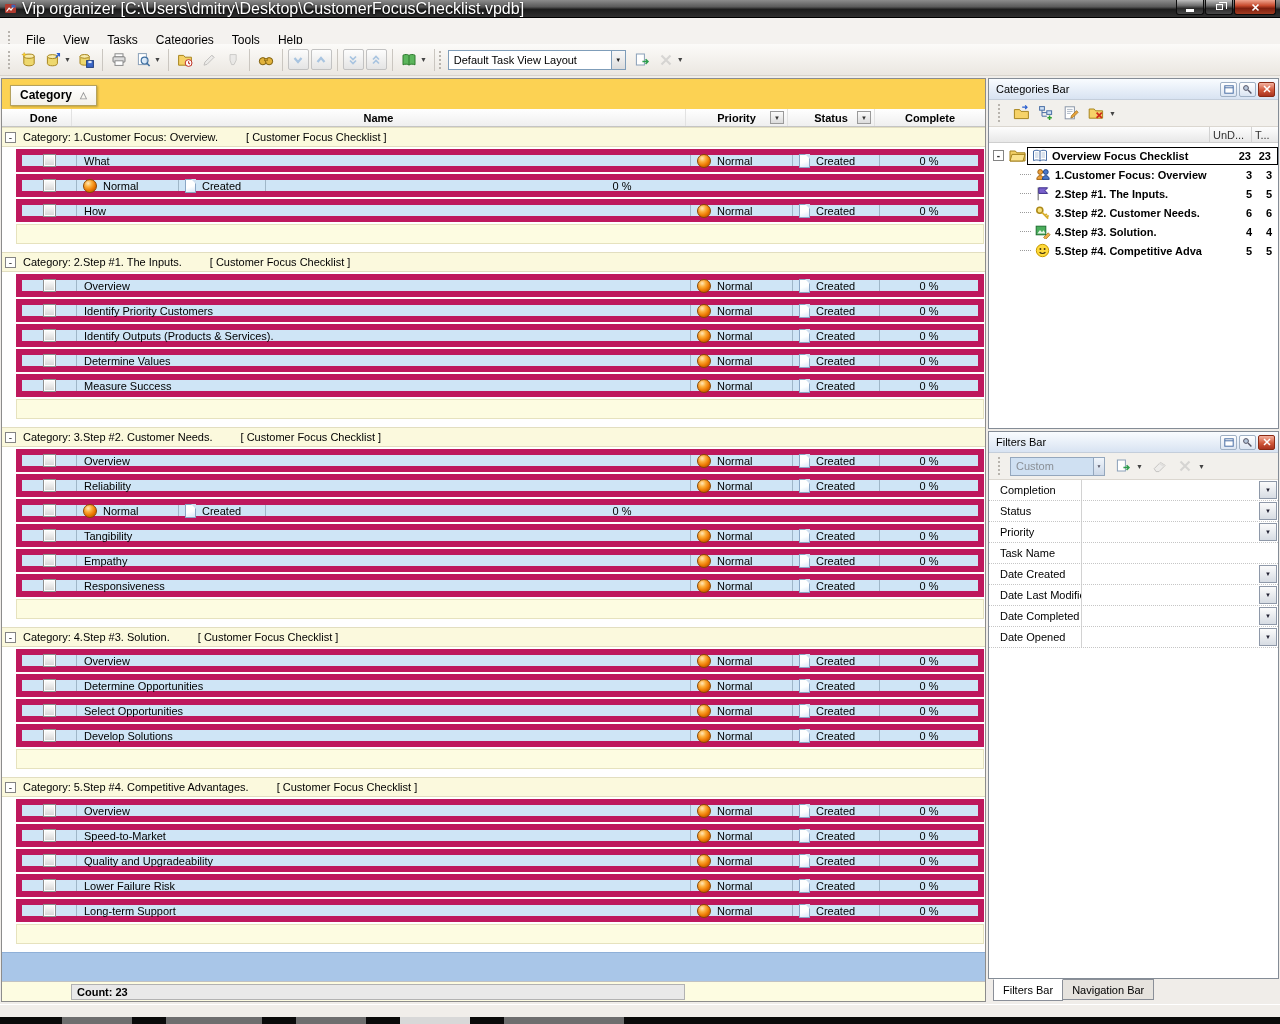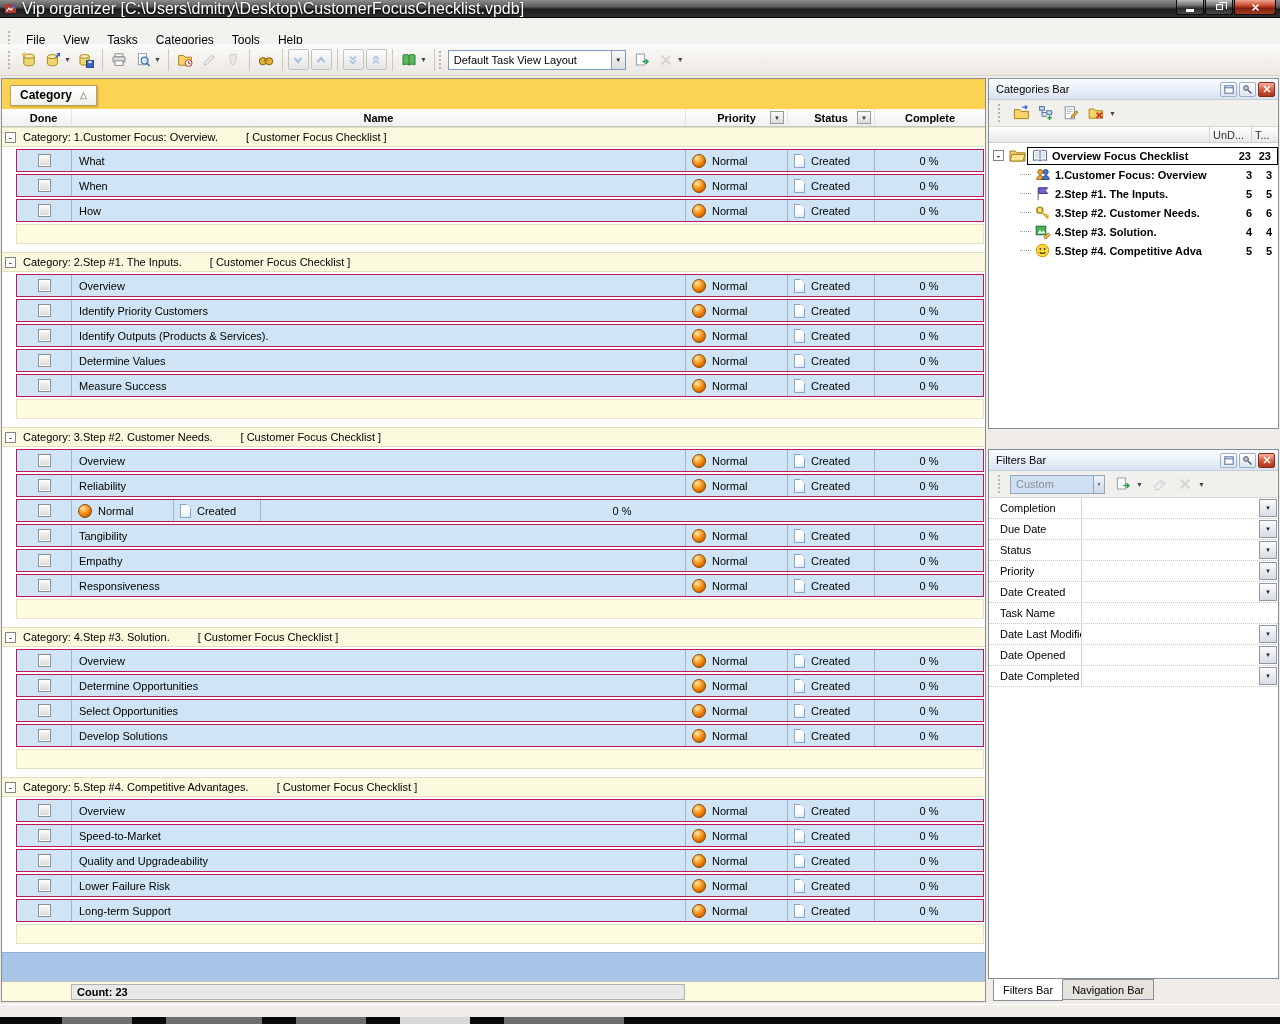--- a/index.html
+++ b/index.html
@@ -53,21 +53,21 @@
   .ch.done{width:56px}.ch.name{width:614px}.ch.pri{width:102px}.ch.status{width:87px}.ch.comp{flex:1;border-right:none}
   .fbtn{position:absolute;right:3px;top:2px;width:14px;height:13px;border:1px solid #9a9a9a;
     background:linear-gradient(#fbfbfb,#dcdcdc);display:flex;align-items:center;justify-content:center;
     font-size:6px;color:#333;font-weight:normal}
   #task-list{flex:1;display:flex;flex-direction:column;overflow:hidden}
   .grp-hdr{height:20px;background:#fbf9dd;border-top:1px solid #e2dec0;border-bottom:1px solid #e2dec0;
     display:flex;align-items:center;padding-left:21px;position:relative;flex:none}
   .expander{position:absolute;left:3px;top:4px;width:11px;height:11px;border:1px solid #848484;background:#fff;
     display:flex;align-items:center;justify-content:center;font-size:10px;line-height:8px;color:#333}
   .grp-scope{margin-left:28px}
-  .trow{height:23px;background:#cfe5f6;border:1px solid #be185d;margin:2px 1px 0 14px;display:flex;flex:none}
+  .trow{height:23px;background:#cfe5f6;border:6px solid #be185d;margin:2px 1px 0 14px;display:flex;flex:none}
   .td{display:flex;align-items:center;border-right:1px solid #9fb6c8;height:100%}
   .td.done{width:55px;justify-content:center}
   .td.name{width:614px;padding-left:7px}
   .td.pri{width:102px;padding-left:6px;gap:6px}
   .td.status{width:87px;padding-left:6px;gap:6px}
   .td.comp{flex:1;justify-content:center;border-right:none}
   .checkbox{width:13px;height:13px;border:1px solid #8e8e8e;background:linear-gradient(#fefefe,#d6d6d6);
     box-shadow:inset 0 0 0 1px #fff}
   .ball{width:14px;height:14px;border-radius:50%;border:1px solid #8a4600;flex:none;
     background:radial-gradient(circle at 35% 28%,#ffe6b8 0%,#fcaf3c 30%,#ea7500 62%,#9c4a00 100%)}
@@ -77,21 +77,21 @@
   .newrow{height:20px;background:#fdfce1;border:1px solid #e6e2be;margin:2px 1px 8px 14px;flex:none}
   .group:last-of-type .newrow{margin-bottom:2px}
   .filler{flex:1;background:#a9c6e8;border-top:1px solid #8fb0d8}
   .footer{height:20px;background:#fdfce1;border-top:1px solid #c2c2c2;position:relative;flex:none}
   .count{position:absolute;left:69px;top:2px;width:614px;height:16px;background:#e9e9e9;border:1px solid #b2b2b2;
     display:flex;align-items:center;padding-left:5px;font-weight:bold}
 
   
   #dock{position:absolute;left:988px;top:78px;width:291px;height:924px;display:flex;flex-direction:column}
   .panel{border:1px solid #848c96;background:#fff;display:flex;flex-direction:column}
-  #cat-panel{height:351px;margin-bottom:20px}
+  #cat-panel{height:351px;margin-bottom:2px}
   #filt-panel{flex:1}
   .ptitle{height:21px;background:linear-gradient(#f9fcff,#d8e3f2);border-bottom:1px solid #c4cedb;
     display:flex;align-items:center;padding:0 3px 0 7px;flex:none}
   .ptitle .t{flex:1}
   .pbtn{width:17px;height:15px;border:1px solid #9fb0c4;border-radius:2px;margin-left:2px;
     background:linear-gradient(#fff,#dbe5f2);display:flex;align-items:center;justify-content:center}
   .pbtn.pclose{background:linear-gradient(#f4b2a0,#d1583a 55%,#a93односительно420);background:linear-gradient(#f4b2a0,#d1583a 55%,#a93420);border-color:#8a2a14}
   .ptools{height:27px;background:#f2f0ec;border-bottom:1px solid #dbd7d0;display:flex;align-items:center;padding-left:9px;gap:3px;flex:none}
   .ptools .tbtn{width:22px;height:22px}
   .treehdr{height:16px;display:flex;background:linear-gradient(#fdfdfd,#e8e8e8);border-bottom:1px solid #cfcfcf;color:#333;flex:none}
@@ -326,21 +326,20 @@
           <div class="td status">
             <span class="page"></span>
             <span>Created</span>
           </div>
           <div class="td comp">0 %</div>
         </div>
         <div class="trow">
           <div class="td done">
             <span class="checkbox"></span>
           </div>
-          <div class="td name">When</div>
           <div class="td pri">
             <span class="ball"></span>
             <span>Normal</span>
           </div>
           <div class="td status">
             <span class="page"></span>
             <span>Created</span>
           </div>
           <div class="td comp">0 %</div>
         </div>
@@ -897,55 +896,50 @@
         </div>
       <span class="caret">▼</span>
     </div>
     <div id="filter-rows">
         <div class="frow">
           <div class="flabel">Completion</div>
           <div class="fval"></div>
           <div class="fdrop">▼</div>
         </div>
         <div class="frow">
-          <div class="flabel">Due Date</div>
-          <div class="fval"></div>
-          <div class="fdrop">▼</div>
-        </div>
-        <div class="frow">
           <div class="flabel">Status</div>
           <div class="fval"></div>
           <div class="fdrop">▼</div>
         </div>
         <div class="frow">
           <div class="flabel">Priority</div>
           <div class="fval"></div>
           <div class="fdrop">▼</div>
         </div>
         <div class="frow">
+          <div class="flabel">Task Name</div>
+          <div class="fval"></div>
+        </div>
+        <div class="frow">
           <div class="flabel">Date Created</div>
           <div class="fval"></div>
           <div class="fdrop">▼</div>
-        </div>
-        <div class="frow">
-          <div class="flabel">Task Name</div>
-          <div class="fval"></div>
         </div>
         <div class="frow">
           <div class="flabel">Date Last Modified</div>
           <div class="fval"></div>
           <div class="fdrop">▼</div>
         </div>
         <div class="frow">
-          <div class="flabel">Date Opened</div>
+          <div class="flabel">Date Completed</div>
           <div class="fval"></div>
           <div class="fdrop">▼</div>
         </div>
         <div class="frow">
-          <div class="flabel">Date Completed</div>
+          <div class="flabel">Date Opened</div>
           <div class="fval"></div>
           <div class="fdrop">▼</div>
         </div>
       </div>
     <div class="filt-space"></div>
   </div>
 
   <div class="tabstrip">
     <div class="tab active">Filters Bar</div>
     <div class="tab inactive">Navigation Bar</div>

